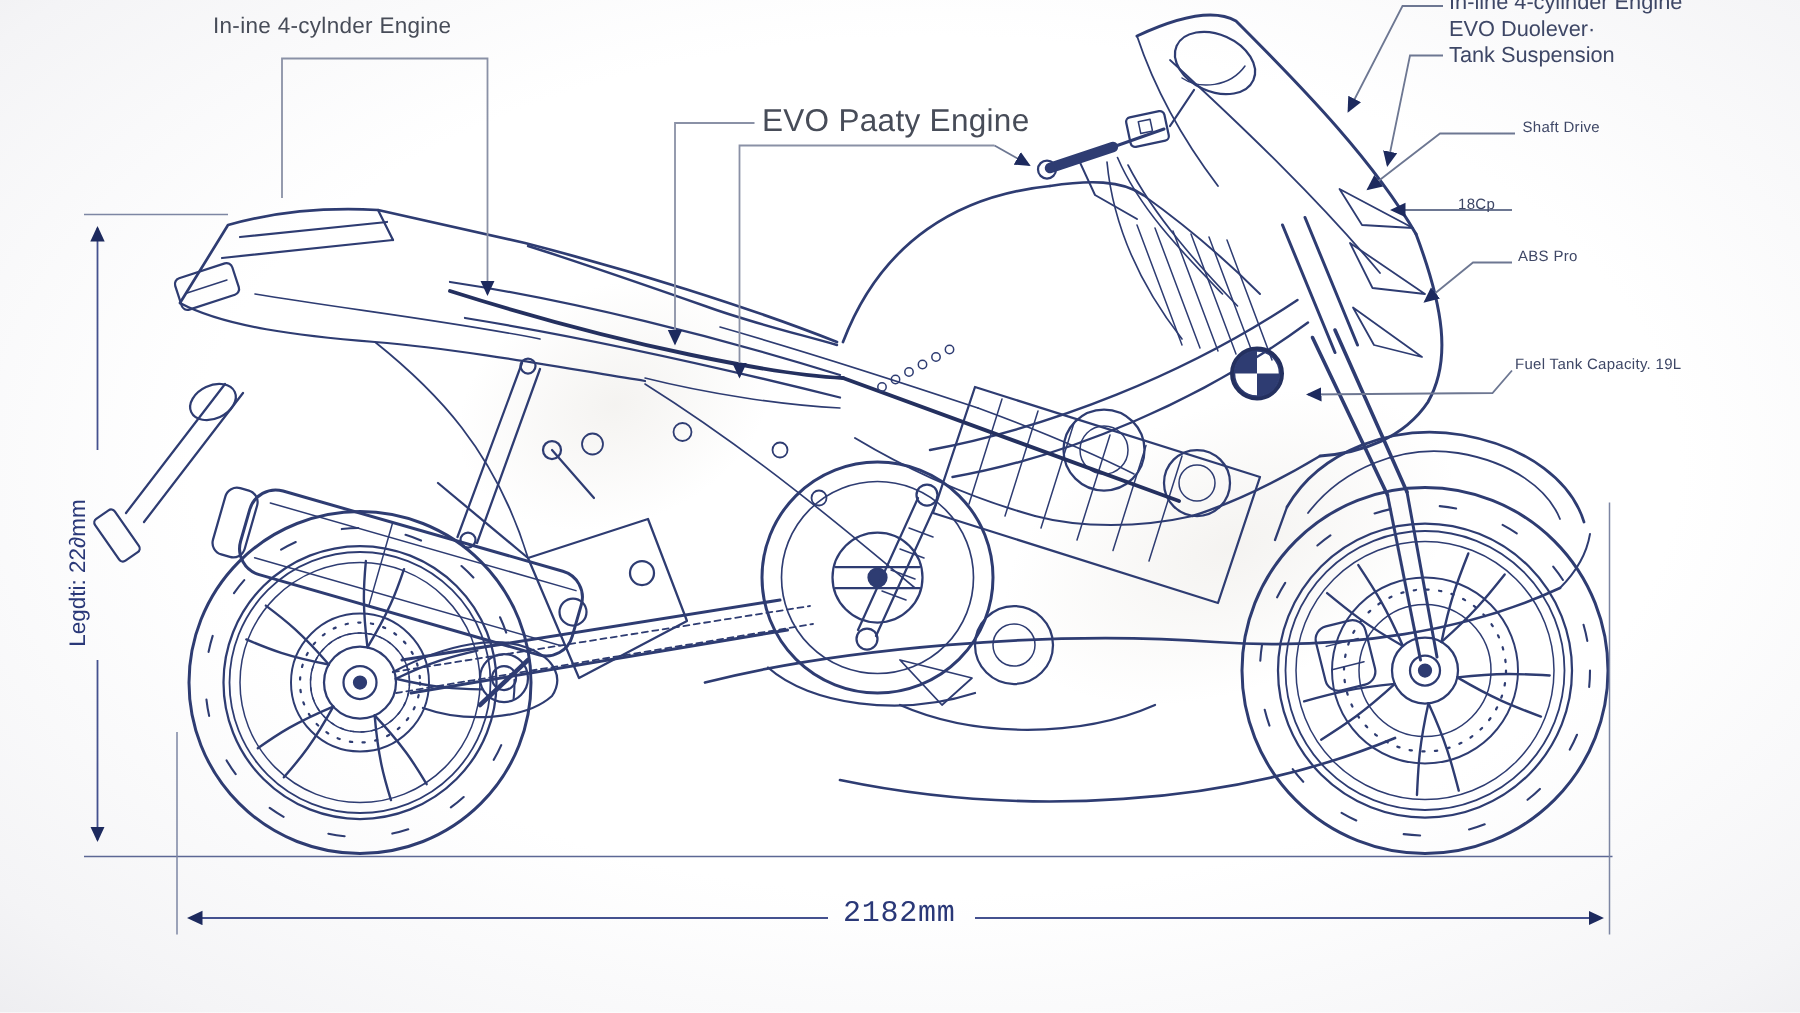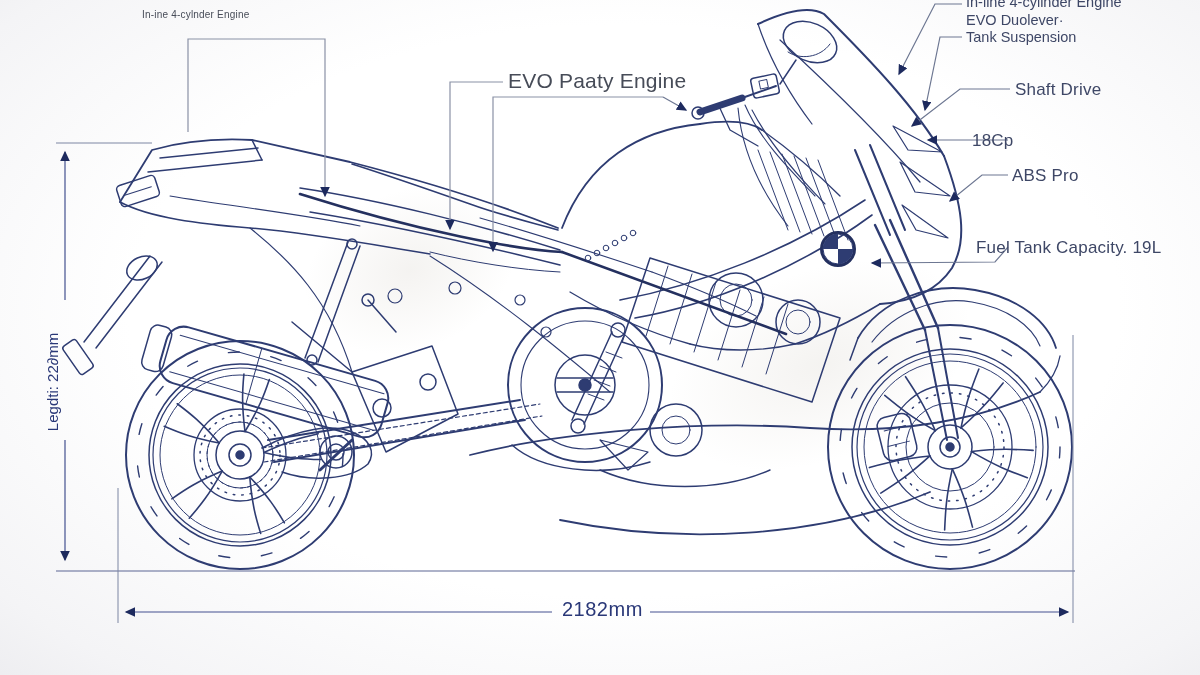--- a/index.html
+++ b/index.html
@@ -3,24 +3,24 @@
 <meta charset="utf-8">
 <style>
   html,body{margin:0;padding:0;}
   body{
     width:1200px;height:675px;overflow:hidden;position:relative;
     background:radial-gradient(ellipse 900px 520px at 52% 46%, #ffffff 55%, #f4f4f6 88%, #ededf0 100%);
     font-family:"Liberation Sans", sans-serif;
   }
   .stage{position:absolute;inset:0;}
   svg{position:absolute;left:0;top:0;}
-  .lbl{position:absolute;color:#474c58;font-size:10px;letter-spacing:.2px;white-space:nowrap;}
-  .lbl-right{color:#3e4766;font-size:17px;}
+  .lbl{position:absolute;color:#474c58;font-size:15px;letter-spacing:.2px;white-space:nowrap;}
+  .lbl-right{color:#3e4766;font-size:10px;}
   .lbl-multi{line-height:1.28;white-space:pre-line;}
-  .dim-text{position:absolute;color:#2a3878;font-size:20px;letter-spacing:.5px;}
+  .dim-text{position:absolute;color:#2a3878;font-size:20px;letter-spacing:.5px;font-family:Liberation Mono, monospace;}
   .dim-vertical{
     position:absolute;left:52px;top:382px;color:#2a3878;font-size:15px;white-space:nowrap;
     transform:translate(-50%,-50%) rotate(-90deg);
   }
   .right-block{position:absolute;left:966px;top:-6px;color:#3e4766;font-size:14.5px;line-height:17.5px;}
   .watermark{position:absolute;opacity:.5;pointer-events:none;transform:rotate(-22deg);
     background:radial-gradient(ellipse at center, rgba(199,192,180,.38) 0%, rgba(199,192,180,0) 70%);}
   .wm1{left:300px;top:190px;width:220px;height:160px;}
   .wm2{left:660px;top:270px;width:320px;height:190px;}
 </style>
@@ -342,18 +342,18 @@
     <div>EVO Duolever·</div>
     <div>Tank Suspension</div>
   </div>
 
   <div class="lbl lbl-right" style="left:1015px;top:80px;">Shaft Drive</div>
 
   <div class="lbl lbl-right" style="left:972px;top:131px;">18Cp</div>
 
   <div class="lbl lbl-right" style="left:1012px;top:166px;">ABS Pro</div>
 
-  <div class="lbl lbl-right" style="left:976px;top:238px;">Fuel Tank Capacity. 19L</div>
+  <div class="lbl lbl-right" style="left:1010px;top:238px;">Fuel Tank Capacity. 19L</div>
 
   <div class="dim-vertical">Legdti: 22∂mm</div>
 
   <div class="dim-text" style="left:562px;top:598px;">2182mm</div>
 </div>
 
 </body></html>

